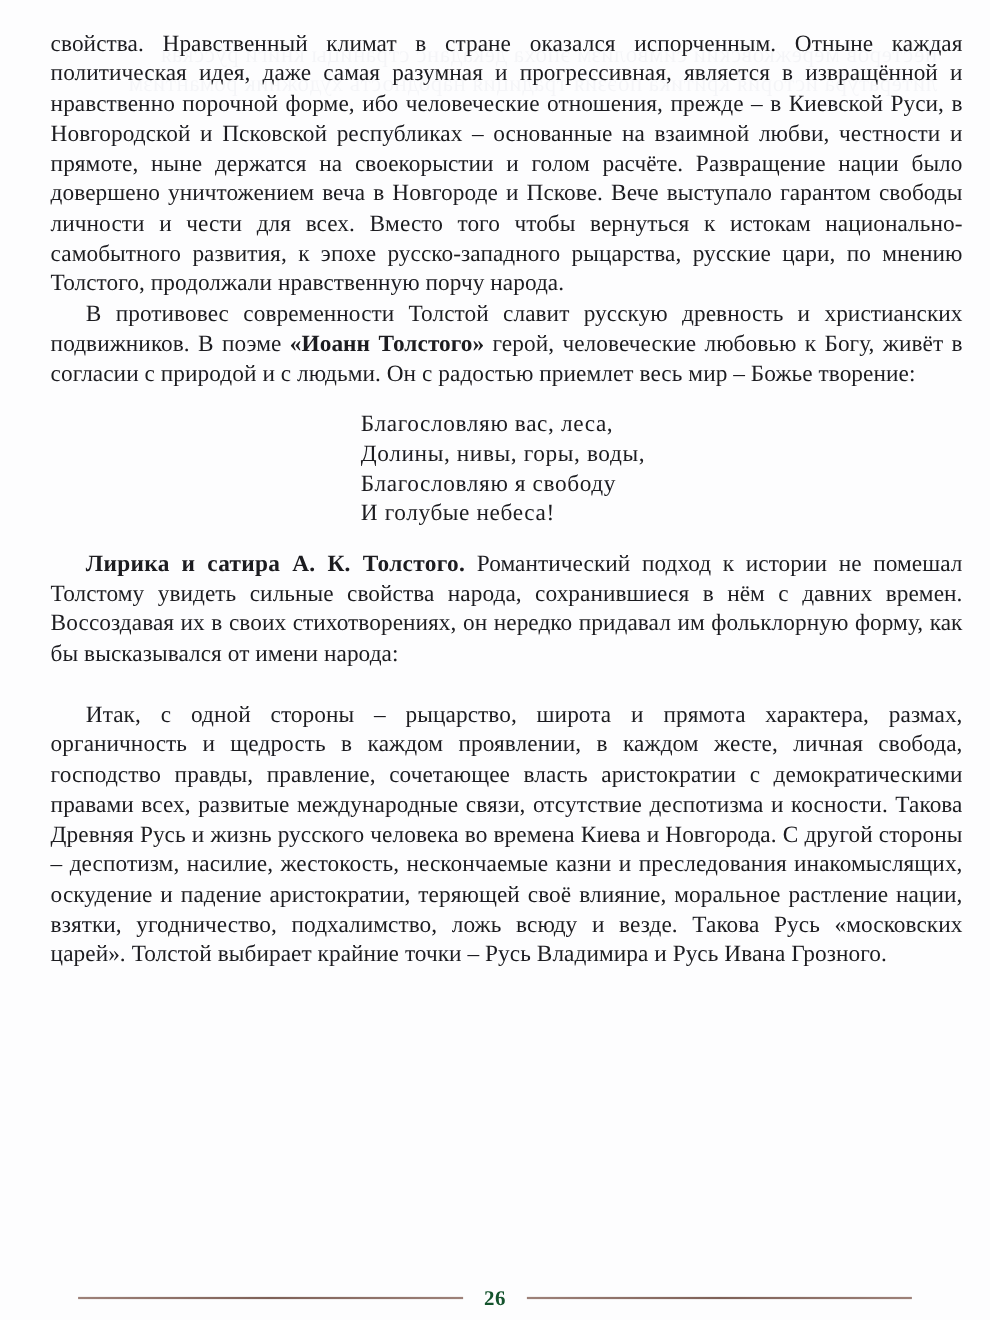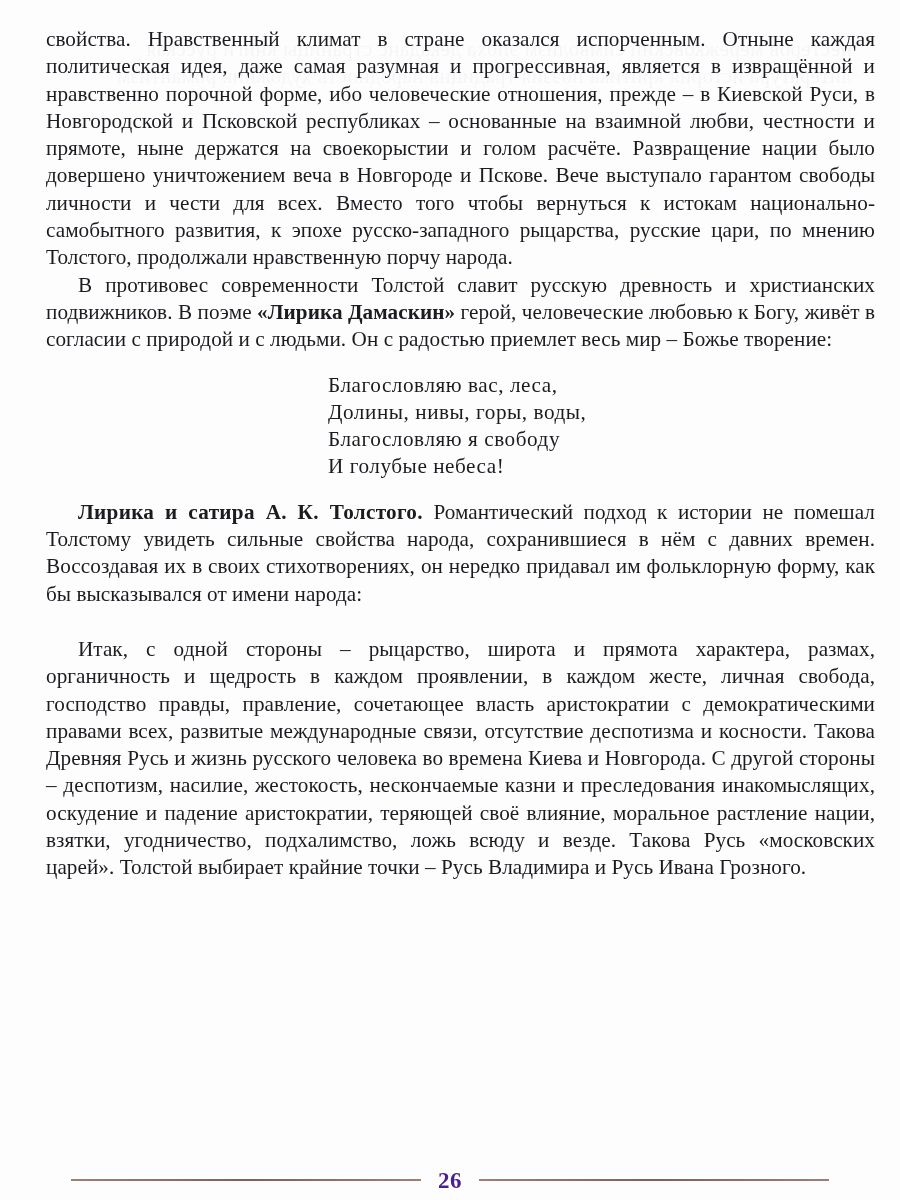--- a/index.html
+++ b/index.html
@@ -88,40 +88,40 @@
   }
   .rule {
     height: 2px;
     background: linear-gradient(to right, #9d8179, #7e6158, #9d8179);
     flex: 0 0 auto;
   }
   .rule.left  { width: 350px; margin-right: 16px; }
   .rule.right { width: 350px; margin-left: 16px; }
   .pageno {
     font-family: "Liberation Serif", "DejaVu Serif", serif;
-    font-size: 23px;
+    font-size: 19px;
     font-weight: bold;
-    color: #4c1d95;
+    color: #14532d;
     letter-spacing: 0.5px;
     line-height: 1;
     min-width: 26px;
     text-align: center;
   }
 </style>
 </head>
 <body>
 
 <div class="bleed">нестеров мережковский символизм эпоха декаданс страницы книги русская литература история критика поэзия традиция народность художник романтизм</div>
 
 <div class="page">
   <div class="col">
 
     <p class="para">свойства. Нравственный климат в стране оказался испорченным. Отныне каждая политическая идея, даже самая разумная и прогрессивная, является в извращённой и нравственно порочной форме, ибо человеческие отношения, прежде – в Киевской Руси, в Новгородской и Псковской республиках – основанные на взаимной любви, честности и прямоте, ныне держатся на своекорыстии и голом расчёте. Развращение нации было довершено уничтожением веча в Новгороде и Пскове. Вече выступало гарантом свободы личности и чести для всех. Вместо того чтобы вернуться к истокам национально-самобытного развития, к эпохе русско-западного рыцарства, русские цари, по мнению Толстого, продолжали нравственную порчу народа.</p>
 
-    <p class="para indent"><span>В противовес современности Толстой славит русскую древность и христианских подвижников. В поэме </span><span class="bookttl">«Лирика Дамаскин»</span><span> герой, человеческие любовью к Богу, живёт в согласии с природой и с людьми. Он с радостью приемлет весь мир – Божье творение:</span></p>
+    <p class="para indent"><span>В противовес современности Толстой славит русскую древность и христианских подвижников. В поэме </span><span class="bookttl">«Иоанн Толстого»</span><span> герой, человеческие любовью к Богу, живёт в согласии с природой и с людьми. Он с радостью приемлет весь мир – Божье творение:</span></p>
 
     <div class="block-gap-a"></div>
 
     <div style="padding-left:278px">
       <p class="verse">Благословляю вас, леса,
 Долины, нивы, горы, воды,
 Благословляю я свободу
 И голубые небеса!</p>
     </div>
 

